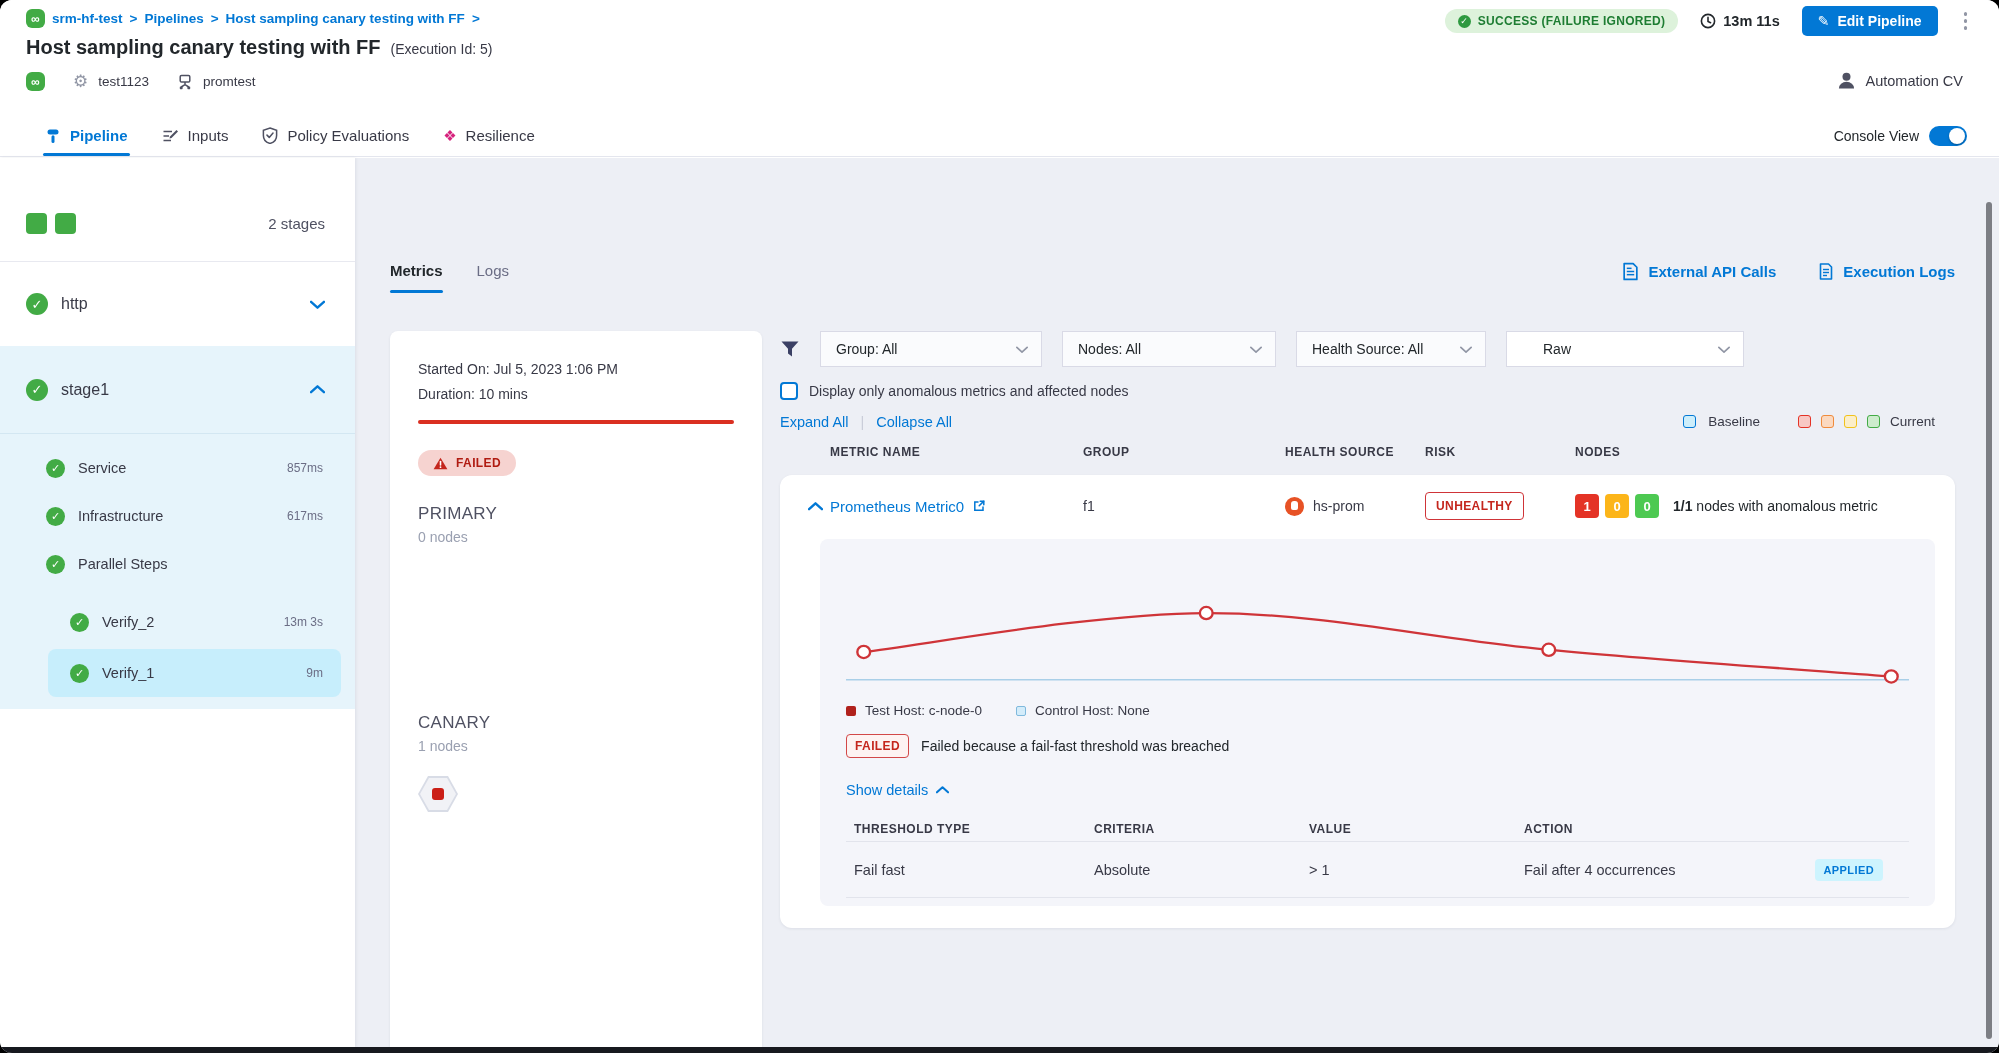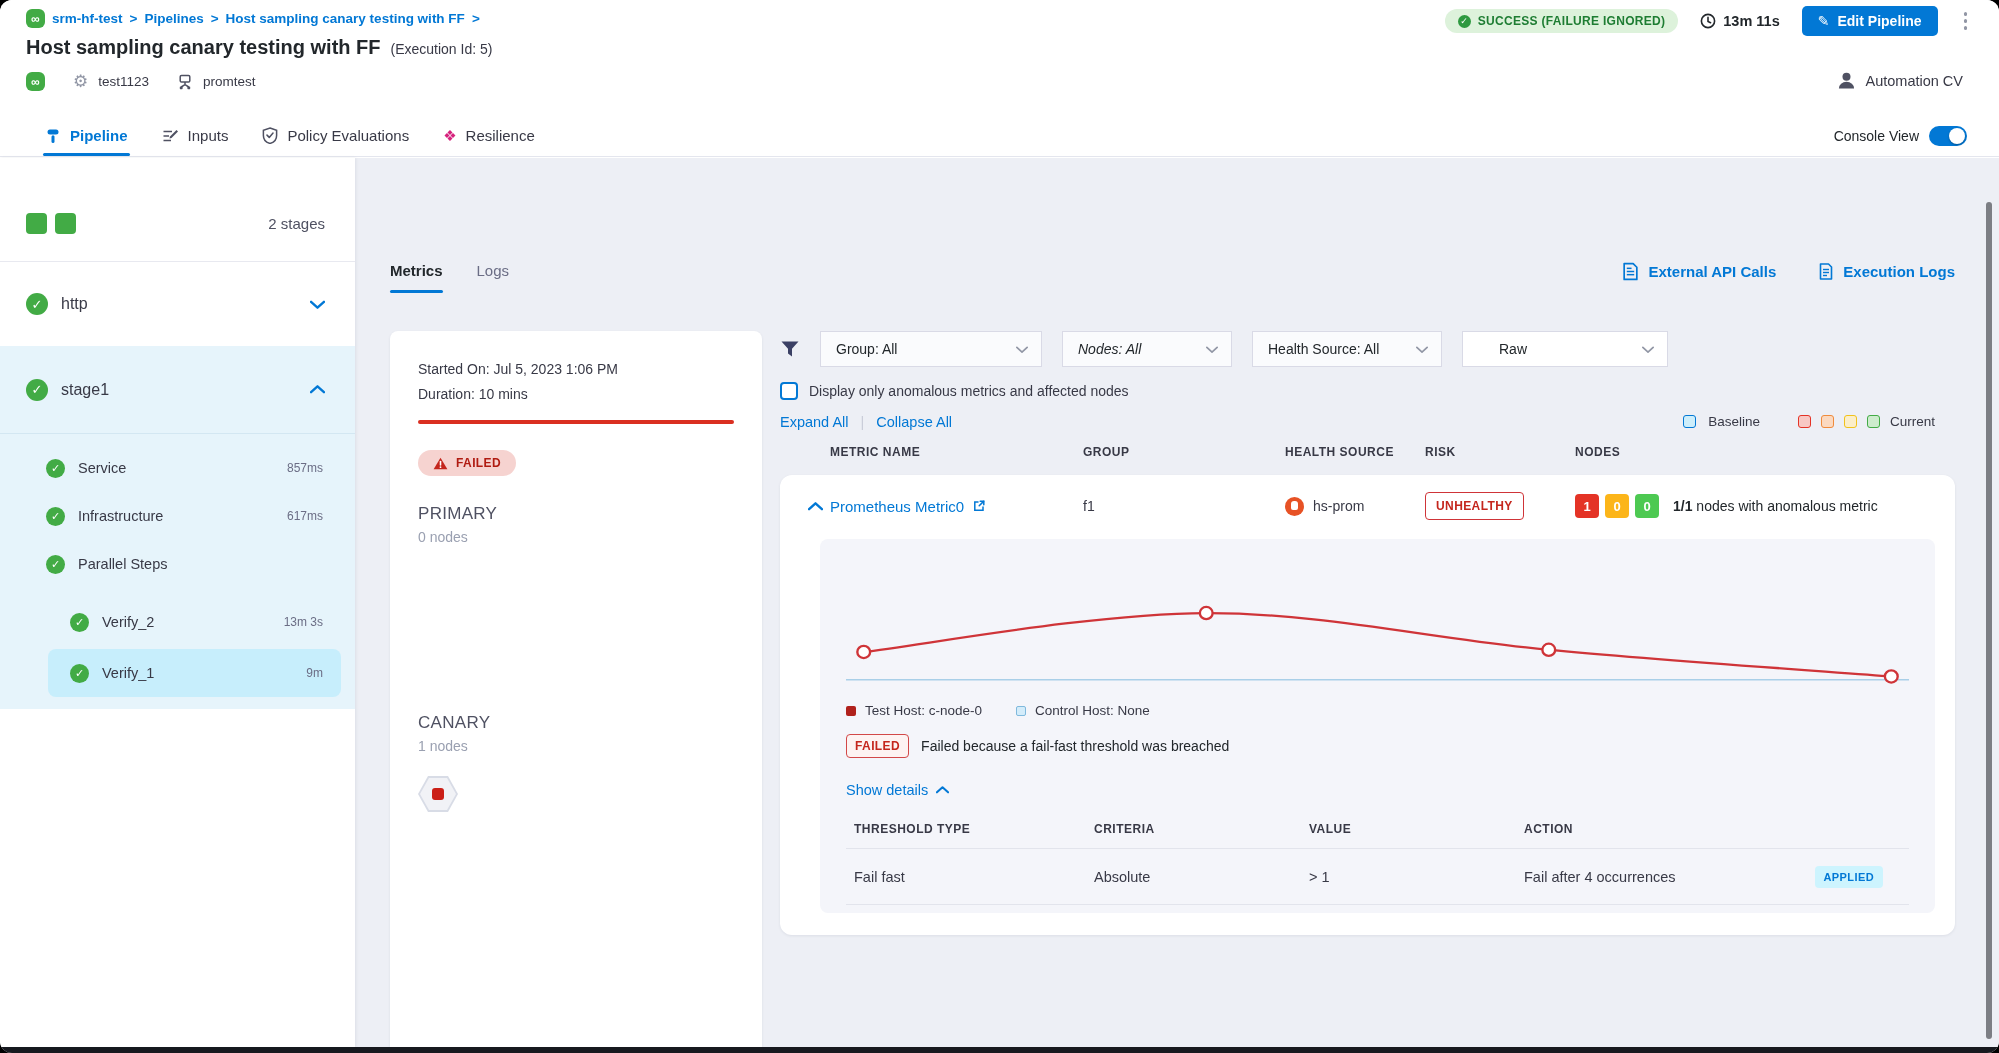--- a/index.html
+++ b/index.html
@@ -81,21 +81,21 @@
   .hexwrap{margin-top:22px;width:40px;height:36px;position:relative;}
   .hex{position:absolute;inset:0;background:#d8dce6;clip-path:polygon(25% 0,75% 0,100% 50%,75% 100%,25% 100%,0 50%);}
   .hex.inner{inset:2px;background:#f1f2f6;}
   .hex-dot{position:absolute;left:50%;top:50%;width:12px;height:12px;margin:-6px 0 0 -6px;border-radius:3px;background:#cb1f17;}
 
   
   .rightcol{position:absolute;left:425px;top:173px;right:44px;}
   .filter-row{display:flex;align-items:center;gap:20px;}
   .dropdown{height:36px;border:1px solid var(--border,#d9dae6);background:#fafbfd;border-radius:0;display:flex;align-items:center;justify-content:space-between;padding:0 13px 0 15px;font-size:14px;color:var(--text-dark,#22272b);cursor:pointer;}
   .dropdown.white{background:#fff;}
-  .dd-group{width:222px;}.dd-nodes{width:170px;font-style:italic;}.dd-hs{width:190px;}.dd-mode{width:206px;padding-left:36px;}
+  .dd-group{width:222px;}.dd-nodes{width:214px;}.dd-hs{width:190px;}.dd-mode{width:238px;padding-left:36px;}
   .checkbox-row{margin-top:15px;display:flex;align-items:center;gap:11px;font-size:14px;color:var(--text-mid,#383946);}
   .checkbox{width:18px;height:18px;border:2px solid var(--accent,#0278d5);border-radius:4px;background:#fff;cursor:pointer;}
   .expand-row{margin-top:14px;display:flex;align-items:center;gap:12px;font-size:14.5px;position:relative;}
   .blue-link{color:var(--accent,#0278d5);cursor:pointer;}
   .pipe-sep{color:#c9ccd8;}
   .legend-right{position:absolute;right:20px;top:0;display:flex;align-items:center;gap:10px;font-size:13.5px;color:var(--text-mid,#383946);}
   .sw{width:13px;height:13px;border-radius:3px;display:inline-block;}
   .sw-baseline{border:1.5px solid var(--accent,#0278d5);background:#cdeefb;margin-right:2px;}
   .sw-red{border:1.5px solid #e43326;background:#f8c8c4;}
   .sw-orange{border:1.5px solid #f08b3c;background:#fbd9c0;}
@@ -120,21 +120,21 @@
 
   .detail-panel{margin:2px 20px 0 40px;background:var(--panel-bg,#f4f5fa);border-radius:8px;padding:22px 26px 8px;}
   .chart-box{width:100%;height:132px;}
   .chart-legend{margin-top:10px;display:flex;align-items:center;gap:34px;font-size:13.5px;color:var(--text-mid,#383946);}
   .chart-legend .item{display:flex;align-items:center;gap:9px;}
   .sw-test{width:10px;height:10px;border-radius:2px;background:#b0211c;}
   .sw-control{width:10px;height:10px;border-radius:2px;border:1.5px solid #7fb9dd;background:#d3ecfa;}
   .failed-line{margin-top:16px;display:flex;align-items:center;gap:12px;font-size:14px;color:var(--text-dark,#22272b);}
   .failed-outline{border:1.5px solid #d24848;color:#c4261d;background:#fdf3f2;font-size:12px;font-weight:bold;letter-spacing:.4px;border-radius:4px;padding:4px 8px;}
   .show-details{margin-top:24px;display:flex;align-items:center;gap:8px;font-size:14.5px;color:var(--accent,#0278d5);cursor:pointer;}
-  .tt-header{margin-top:24px;display:grid;grid-template-columns:240px 215px 215px 1fr;padding:0 0 12px 8px;font-size:12px;font-weight:bold;letter-spacing:.5px;color:var(--text-mid,#383946);border-bottom:1px solid #e2e4ec;}
+  .tt-header{margin-top:24px;display:grid;grid-template-columns:240px 215px 215px 1fr;padding:0 0 5px 8px;font-size:12px;font-weight:bold;letter-spacing:.5px;color:var(--text-mid,#383946);border-bottom:1px solid #e2e4ec;}
   .tt-row{display:grid;grid-template-columns:240px 215px 215px 1fr;align-items:center;height:56px;padding-left:8px;font-size:14.5px;color:var(--text-mid,#383946);border-bottom:1px solid #e2e4ec;}
   .tt-action{display:flex;align-items:center;justify-content:space-between;padding-right:26px;}
   .applied-badge{background:var(--applied-bg,#cdf4fe);color:var(--accent,#0278d5);font-size:11px;font-weight:bold;letter-spacing:.4px;border-radius:4px;padding:5px 9px;}
 
   .scrollbar-thumb{position:absolute;right:7px;top:44px;bottom:8px;width:6px;border-radius:3px;background:#7c7e84;}
   .bottom-edge{position:absolute;left:0;right:0;bottom:0;height:6px;background:#17191f;}
   svg{display:block;}
 </style>
 </head>
 <body>

